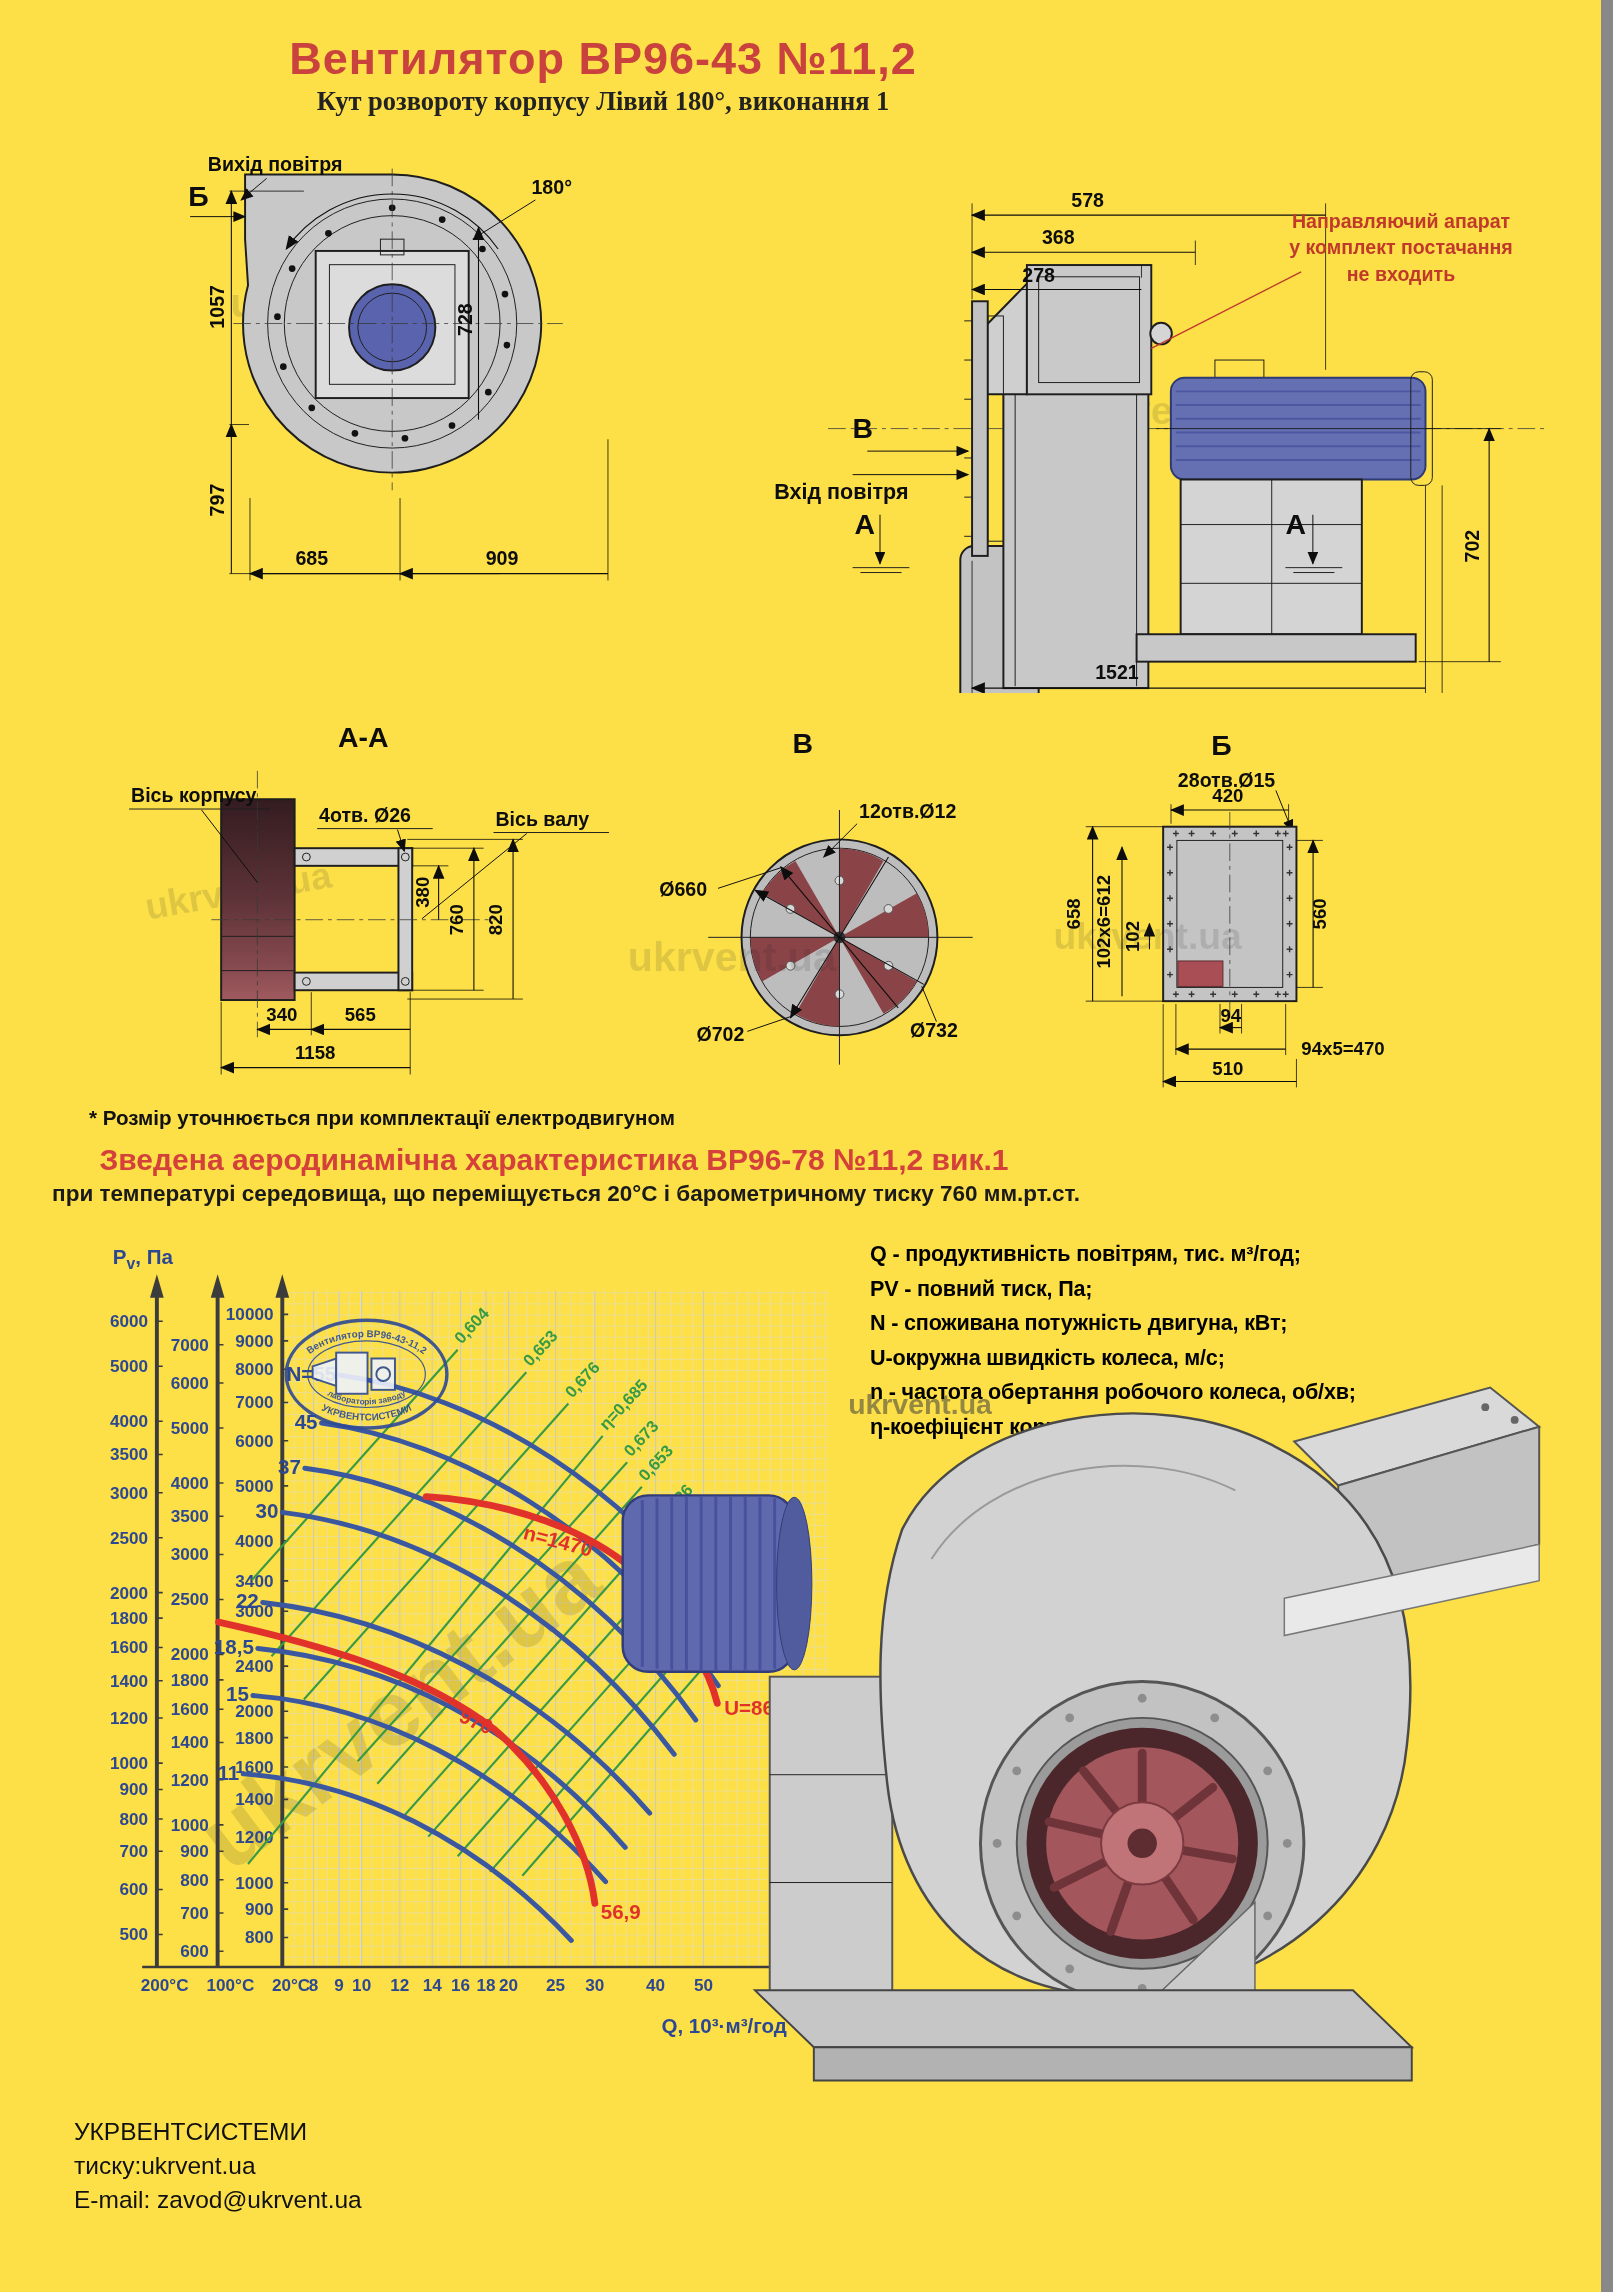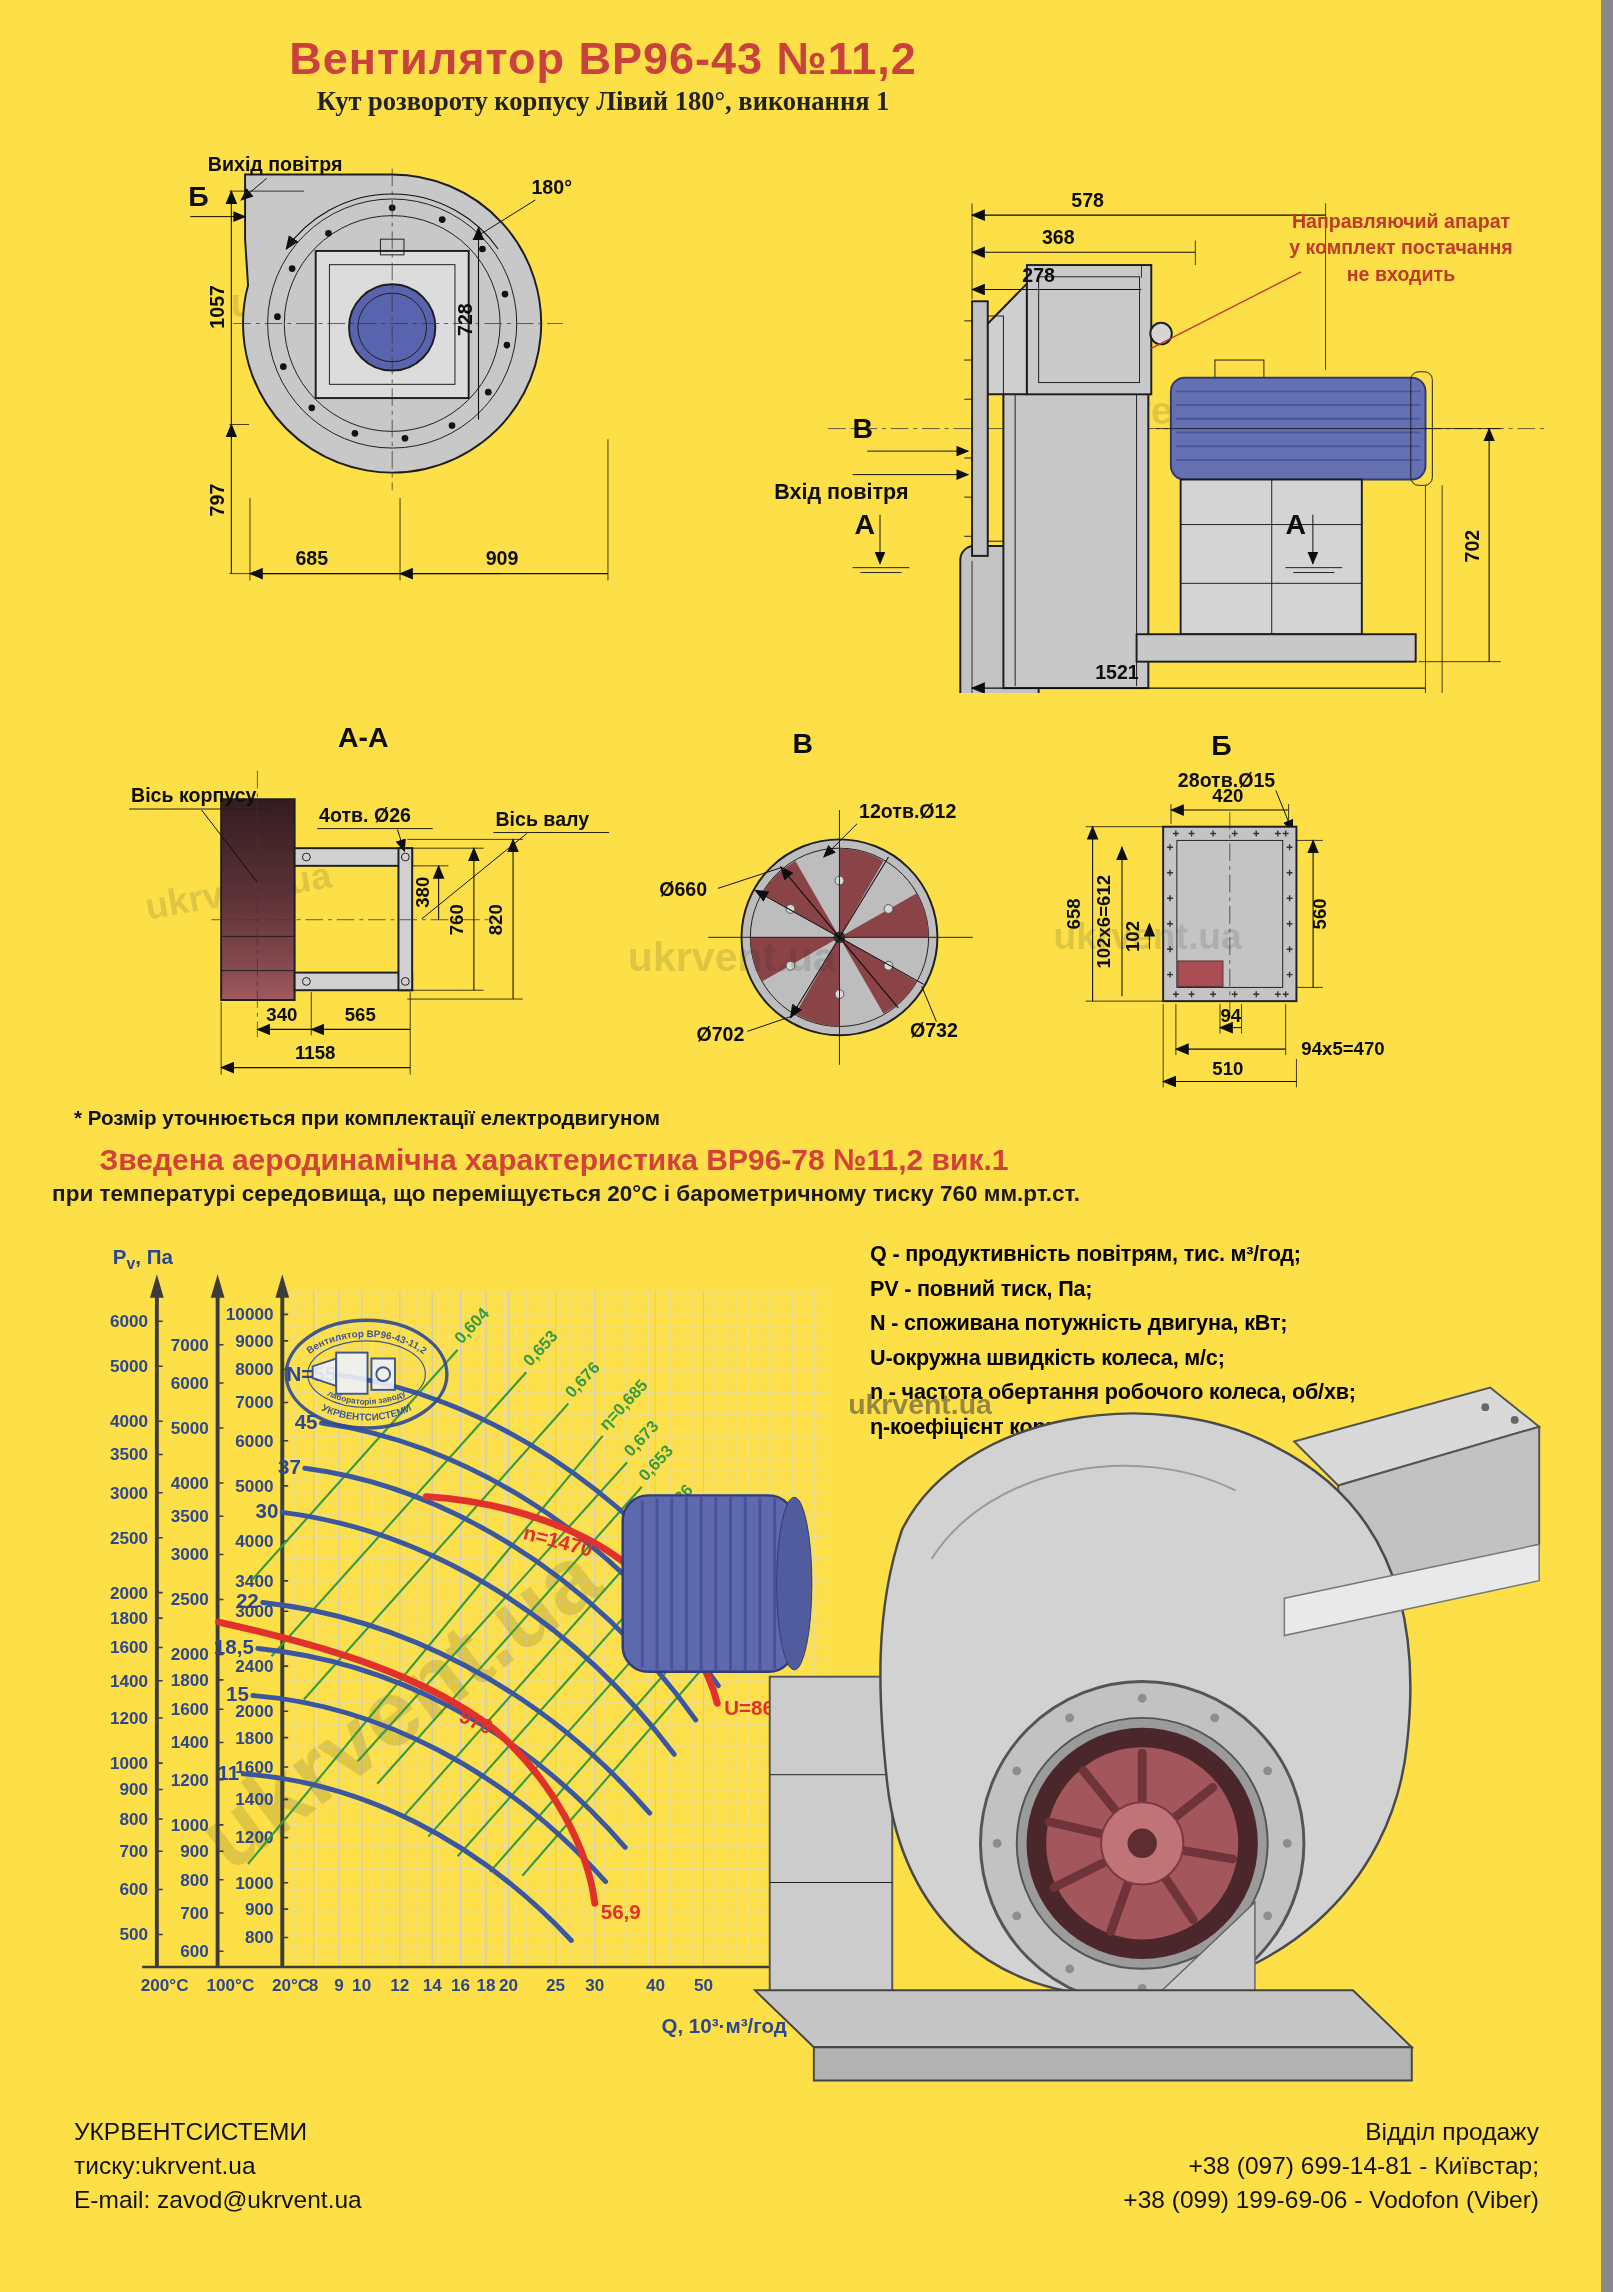--- a/index.html
+++ b/index.html
@@ -1,21 +1,21 @@
 <!DOCTYPE html>
 <html><head>
 <meta charset="utf-8">
 <style>
   html,body{margin:0;padding:0;background:#888;}
   .page{position:relative;width:1601px;height:2293px;background:#fde047;font-family:"Liberation Sans",sans-serif;overflow:hidden;}
   .abs{position:absolute;}
   .hdr{left:0;top:33px;width:1206px;text-align:center;}
   .hdr h1{margin:0;font-size:45px;font-weight:800;color:#c9423e;letter-spacing:1px;}
   .hdr .sub{font-size:26.5px;font-weight:700;color:#222;line-height:1.25;font-family:Liberation Serif, serif;}
-  .footnote{left:74px;top:1106px;font-size:20.6px;font-weight:700;color:#111;}
+  .footnote{left:89px;top:1106px;font-size:20.6px;font-weight:700;color:#111;}
   .aerohead{left:0;top:1143px;width:1108px;text-align:center;font-size:30px;font-weight:800;color:#d4403a;}
   .aerosub{left:12px;top:1181px;width:1108px;text-align:center;font-size:22.5px;font-weight:700;color:#1a1a1a;}
   .legend{left:870px;top:1237px;width:686px;font-size:21.6px;font-weight:700;color:#000;line-height:1.6;letter-spacing:-0.2px;}
   .foot-l{left:74px;top:2115px;font-size:24.5px;color:#111;line-height:1.38;}
   .foot-r{left:882px;top:2115px;width:657px;text-align:right;font-size:24.5px;color:#111;line-height:1.38;}
   
   text{font-family:"Liberation Sans",sans-serif;}
   .t19{font-size:19px;font-weight:700;fill:#0d0d0d;}
   .t20{font-size:20px;font-weight:700;fill:#0d0d0d;}
   .t22{font-size:22px;font-weight:700;fill:#0d0d0d;}
@@ -605,20 +605,15 @@
       <polygon points="210,708 820,708 820,742 210,742" fill="#b2b2b2" stroke="#444" stroke-width="2"></polygon>
     </g>
     <text x="245" y="62" font-size="29" font-weight="700" fill="#3f3f3f" opacity="0.55">ukrvent.ua</text>
   </svg>
 
   <div class="abs foot-l">
     <div>УКРВЕНТСИСТЕМИ</div>
     <div>тиску:ukrvent.ua</div>
     <div>E-mail: zavod@ukrvent.ua</div>
   </div>
-  <div class="abs foot-r">
-    <div>Відділ продажу</div>
-    <div>+38 (097) 699-14-81 - Київстар;</div>
-    <div>+38 (099) 199-69-06 - Vodofon (Viber)</div>
-  </div>
 
 </div>
 
 
 </body></html>

